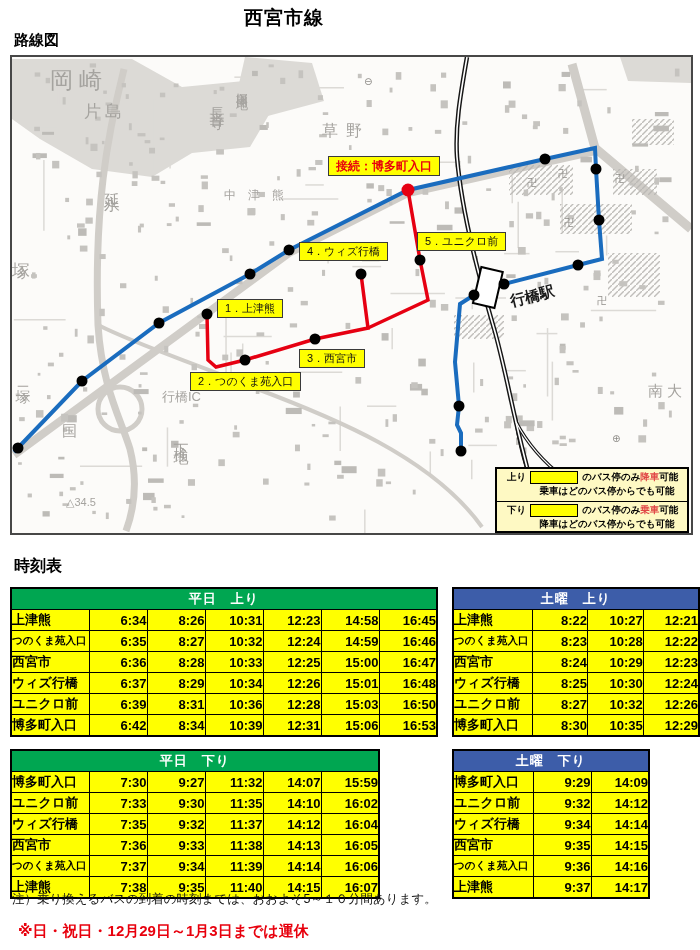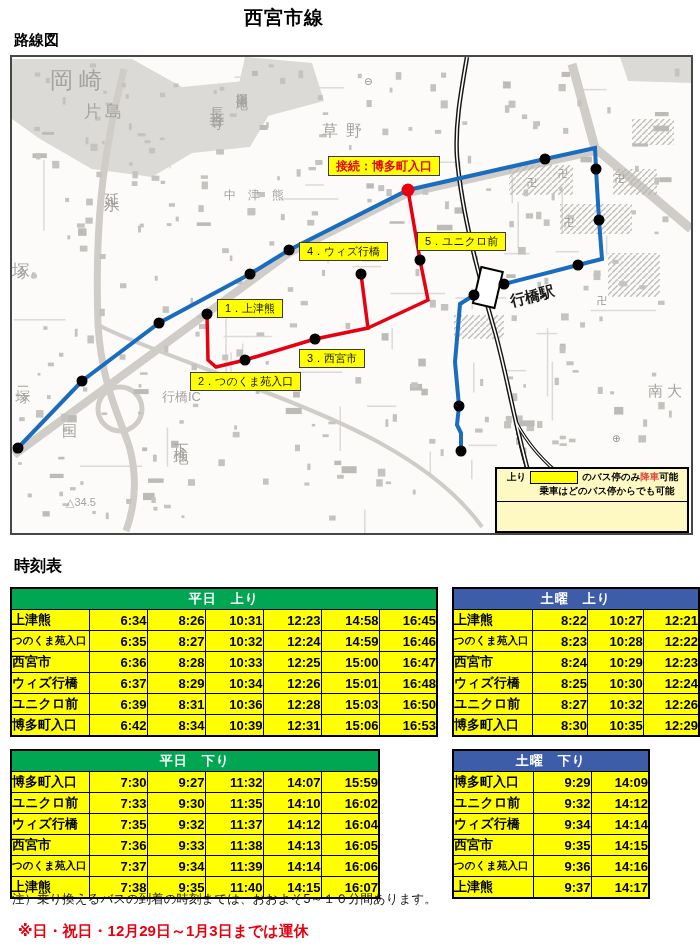--- a/index.html
+++ b/index.html
@@ -494,20 +494,28 @@
 
   <div class="legend">
     <div class="legend-row first">
       <div class="legend-line1">
         <span>上り</span>
         <span class="legend-swatch"></span>
         <span><span>のバス停のみ</span><span class="red-em">降車</span><span>可能</span></span>
       </div>
       <div class="legend-line2">乗車はどのバス停からでも可能</div>
     </div>
+    <div class="legend-row">
+      <div class="legend-line1">
+        <span>下り</span>
+        <span class="legend-swatch"></span>
+        <span><span>のバス停のみ</span><span class="red-em">乗車</span><span>可能</span></span>
+      </div>
+      <div class="legend-line2">降車はどのバス停からでも可能</div>
+    </div>
   </div>
 </div>
 
 <div class="abs section-heading" id="h-timetable">時刻表</div>
 <table class="tt" id="tt0">
     <colgroup>
       <col style="width: 78px;">
       <col style="width: 58px;">
       <col style="width: 58px;">
       <col style="width: 58px;">

